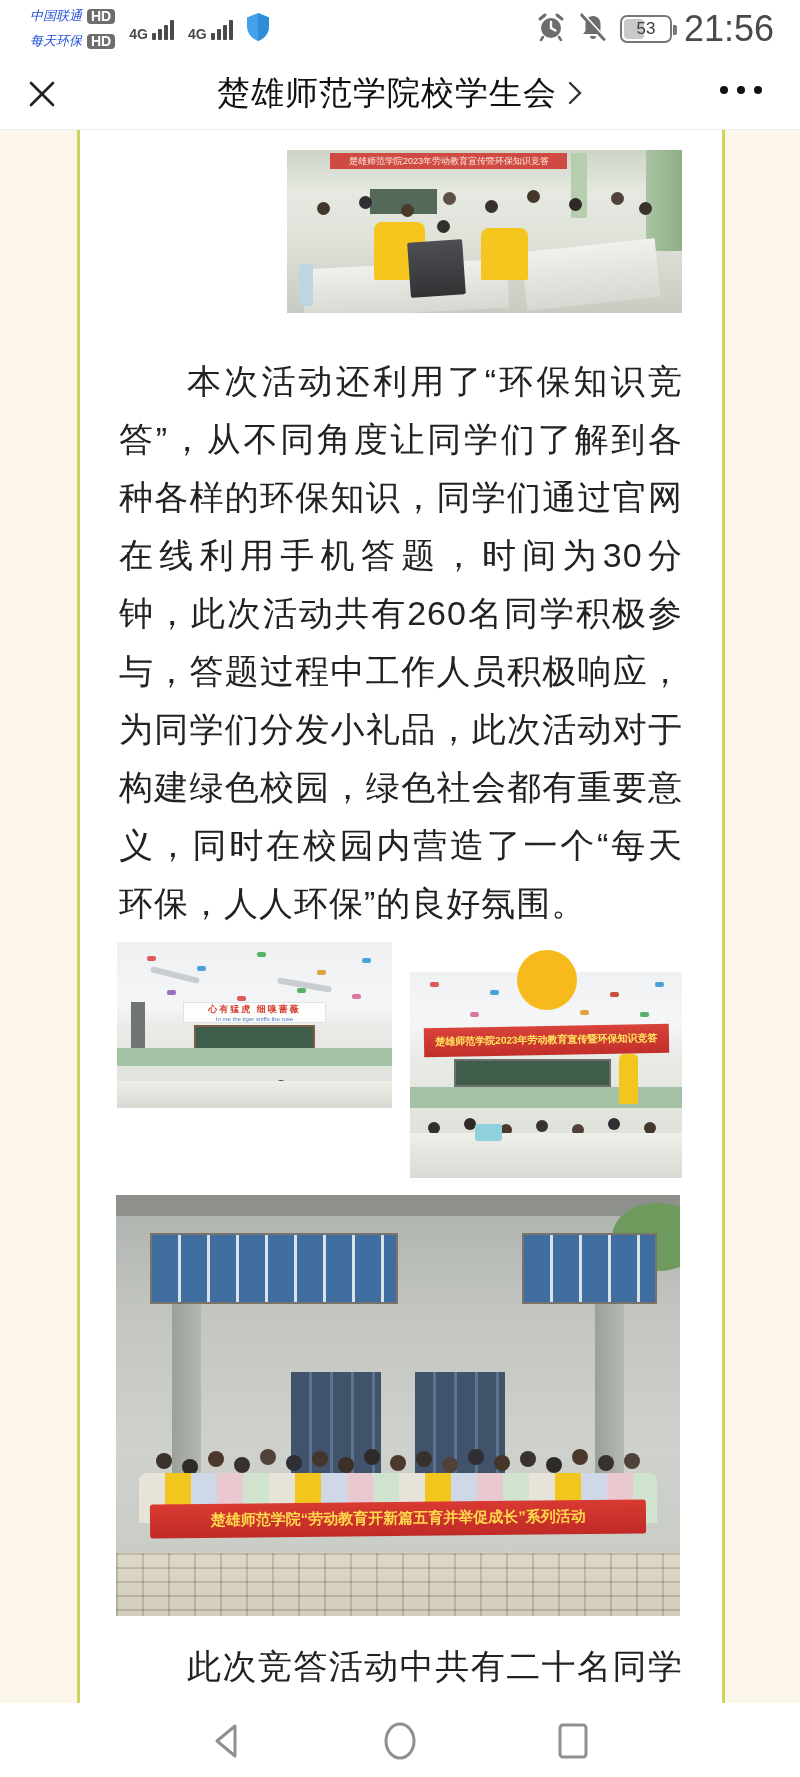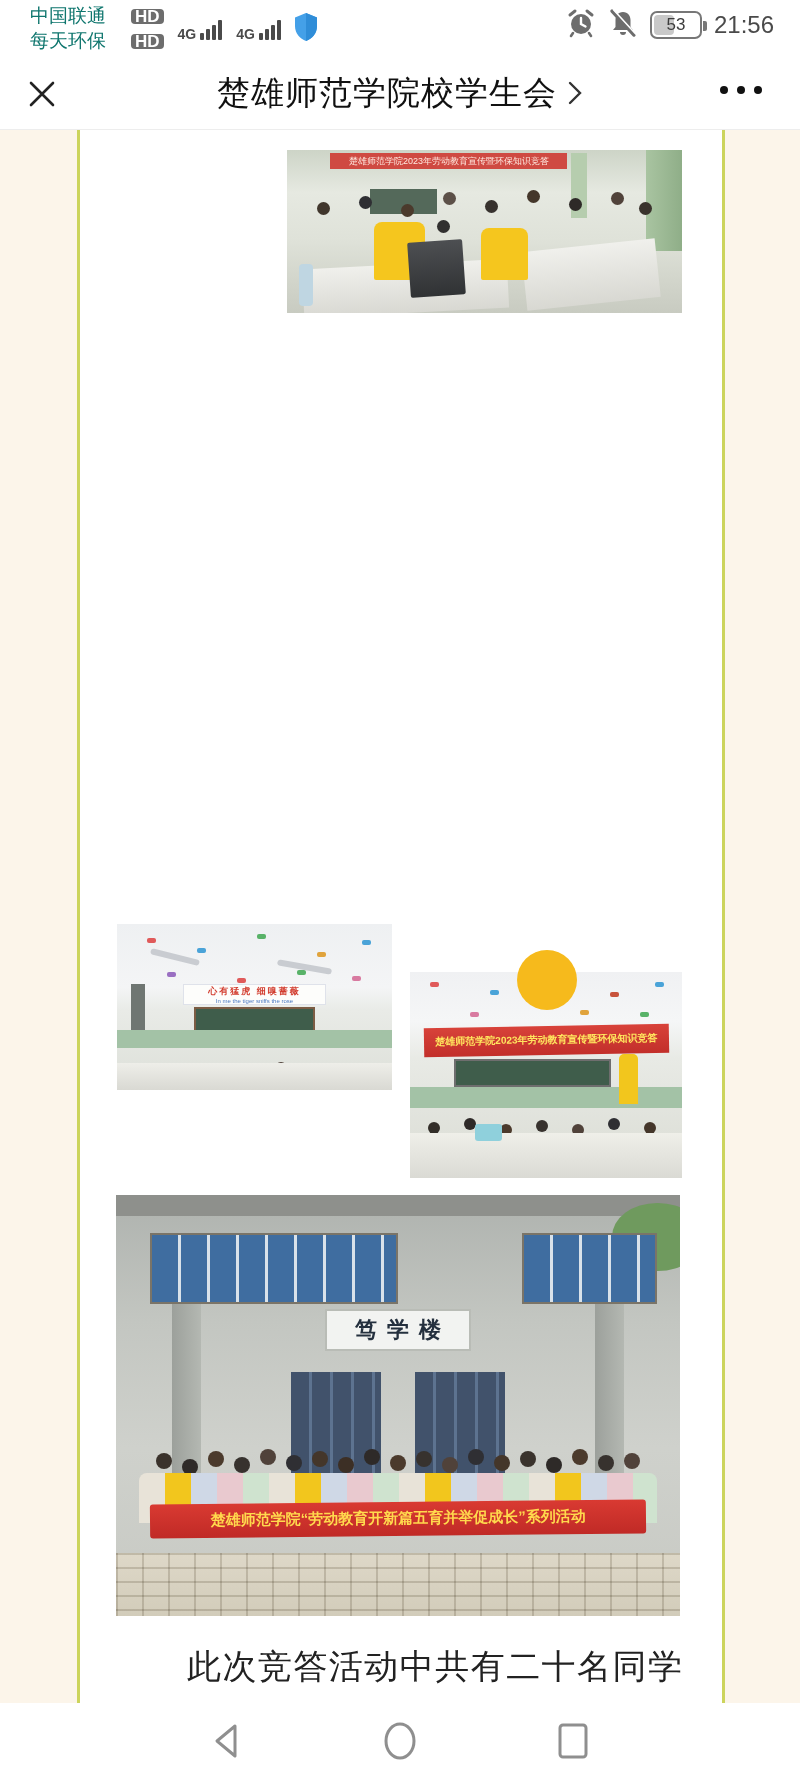--- a/index.html
+++ b/index.html
@@ -7,32 +7,32 @@
   body { font-family:"Liberation Sans","DejaVu Sans",sans-serif; }
   #screen {
     position:relative; width:800px; height:1777px; margin:0 auto;
     background:#ffffff; overflow:hidden;
   }
   
   .status-bar { position:absolute; top:0; left:0; width:800px; height:56px; background:#fff; }
   .sb-left { position:absolute; left:30px; top:4px; display:flex; align-items:center; gap:10px; }
   .carriers { display:flex; flex-direction:column; gap:1px; }
   .carrier-row { display:flex; align-items:center; gap:5px; height:24px; }
-  .carrier-name { font-size:19px; color:#0f766e; }
-  .hd-badge { background:#6d6d6d; color:#fff; font-size:17px; font-weight:bold; padding:1px 4px; border-radius:4px; line-height:13px;margin-left:20px; }
+  .carrier-name { font-size:13px; color:#1d4ed8;font-style:italic; }
+  .hd-badge { background:#6d6d6d; color:#fff; font-size:14px; font-weight:bold; padding:1px 4px; border-radius:4px; line-height:13px; }
   .net-group { display:flex; align-items:flex-end; gap:4px; margin-left:4px; }
   .net-label { font-size:14px; font-weight:bold; color:#4a4a4a; line-height:12px; }
   .sig { display:flex; align-items:flex-end; gap:2px; height:22px; }
   .sig i { display:block; width:4px; background:#4a4a4a; border-radius:1px; }
   .sb-right { position:absolute; right:26px; top:8px; display:flex; align-items:center; gap:12px; }
   .battery { position:relative; width:52px; height:28px; border:2px solid #777; border-radius:7px; display:flex; align-items:center; justify-content:center; }
   .battery .fill { position:absolute; left:2px; top:2px; bottom:2px; width:41%; background:#c9c9c9; border-radius:4px; }
   .battery .pct { position:relative; font-size:17px; color:#3c3c3c; }
   .battery .nub { position:absolute; right:-7px; top:8px; width:4px; height:10px; background:#777; border-radius:0 2px 2px 0; }
-  .clock-text { font-size:24px; color:#4a4a4a; }
+  .clock-text { font-size:36px; color:#4a4a4a; }
   
   .nav-bar { position:absolute; top:56px; left:0; width:800px; height:74px; background:#fff; border-bottom:1px solid rgba(0,0,0,0.07); }
   .nav-close { position:absolute; left:26px; top:22px; width:32px; height:32px; cursor:pointer; }
   .nav-title-wrap { position:absolute; left:0; right:0; top:0; height:74px; display:flex; align-items:center; justify-content:center; gap:10px; }
   .nav-title { font-size:33px; color:#111; letter-spacing:1px; }
   .nav-more { position:absolute; right:38px; top:30px; display:flex; gap:9px; cursor:pointer; }
   .nav-more i { width:8px; height:8px; background:#111; border-radius:50%; }
   
   .content { position:absolute; top:130px; left:0; width:800px; height:1573px; background:#fff; overflow:hidden; }
   .margin-strip { position:absolute; top:0; bottom:0; width:77px; background:#fcf5ea; }
@@ -59,21 +59,21 @@
                 120px 18px 0 #31302f, 60px 22px 0 #3c2f25; }
   .p1-desks { position:absolute; bottom:0; width:100%; height:34%; background:linear-gradient(180deg,#ececе8 0%,#e4e4df 40%,#cfcfc9 100%); }
   .p1-desk { position:absolute; background:linear-gradient(180deg,#f0f0ec,#d8d8d2); }
   .p1-desk.a { left:4%; bottom:0; width:52%; height:30%; transform:rotate(-3deg); }
   .p1-desk.b { left:60%; bottom:6%; width:34%; height:36%; transform:rotate(-6deg); }
   .p1-vest { position:absolute; background:#f5c61e; border-radius:8px 8px 2px 2px; }
   .p1-vest.a { left:22%; top:44%; width:13%; height:36%; }
   .p1-vest.b { left:49%; top:48%; width:12%; height:32%; }
   .p1-laptop { position:absolute; left:31%; top:56%; width:14%; height:34%; background:linear-gradient(180deg,#4d4f52,#303234); transform:rotate(-4deg); border-radius:2px; }
   .p1-bottle { position:absolute; left:3%; bottom:4%; width:3.5%; height:26%; background:#bfd6e2; border-radius:4px; }
-  .photo2 { left:117px; top:794px; width:275px; height:166px;
+  .photo2 { left:117px; top:812px; width:275px; height:166px;
     background:linear-gradient(180deg,#eef0f2 0%,#f4f5f6 38%,#e9ebe7 52%,#dcdfd8 100%); }
   .confetti { position:absolute; width:9px; height:5px; border-radius:2px; background:#e05a5a; }
   .p2-conf { left:30px; top:14px;
     box-shadow: 50px 10px 0 #4aa3d8, 110px -4px 0 #58b268, 170px 14px 0 #e0a33c, 215px 2px 0 #4aa3d8,
                 20px 34px 0 #9a6fc2, 90px 40px 0 #e05a5a, 150px 32px 0 #58b268, 205px 38px 0 #d87aa0,
                 60px 58px 0 #4aa3d8, 130px 62px 0 #e0a33c; }
   .p2-light { position:absolute; background:#c9ccd1; height:6px; border-radius:3px; }
   .p2-light.a { left:12%; top:18%; width:18%; transform:rotate(14deg); }
   .p2-light.b { left:58%; top:24%; width:20%; transform:rotate(10deg); }
   .p2-banner { position:absolute; left:24%; top:36%; width:52%; height:13%; background:#fdfdfb; border:1px solid #dfe2ea; display:flex; flex-direction:column; align-items:center; justify-content:center; }
@@ -232,20 +232,21 @@
       <div class="p1-heads"></div>
       <div class="p1-desks"></div>
       <div class="p1-desk a"></div>
       <div class="p1-desk b"></div>
       <div class="p1-vest a"></div>
       <div class="p1-vest b"></div>
       <div class="p1-laptop"></div>
       <div class="p1-bottle"></div>
     </div>
 
+    <p class="para para1">本次活动还利用了“环保知识竞答”，从不同角度让同学们了解到各种各样的环保知识，同学们通过官网在线利用手机答题，时间为30分钟，此次活动共有260名同学积极参与，答题过程中工作人员积极响应，为同学们分发小礼品，此次活动对于构建绿色校园，绿色社会都有重要意义，同时在校园内营造了一个“每天环保，人人环保”的良好氛围。</p>
 
     <div class="photo photo2">
       <div class="confetti p2-conf"></div>
       <div class="p2-light a"></div>
       <div class="p2-light b"></div>
       <div class="p2-banner">
         <span class="cn">心有猛虎 细嗅蔷薇</span>
         <span class="en">In me the tiger sniffs the rose</span>
       </div>
       <div class="p2-door"></div>
@@ -266,21 +267,20 @@
       <div class="p3-mask"></div>
     </div>
 
     <div class="yellow-circle"></div>
 
     <div class="photo photo4">
       <div class="p4-eave"></div>
       <div class="p4-tree"></div>
       <div class="p4-win a"></div>
       <div class="p4-win b"></div>
-      <div class="p4-sign">笃学楼</div>
       <div class="p4-col a"></div>
       <div class="p4-col b"></div>
       <div class="p4-door a"></div>
       <div class="p4-door b"></div>
       <div class="p4-heads"></div>
       <div class="p4-bodies"></div>
       <div class="p4-banner">楚雄师范学院“劳动教育开新篇五育并举促成长”系列活动</div>
       <div class="p4-ground"></div>
     </div>
 

